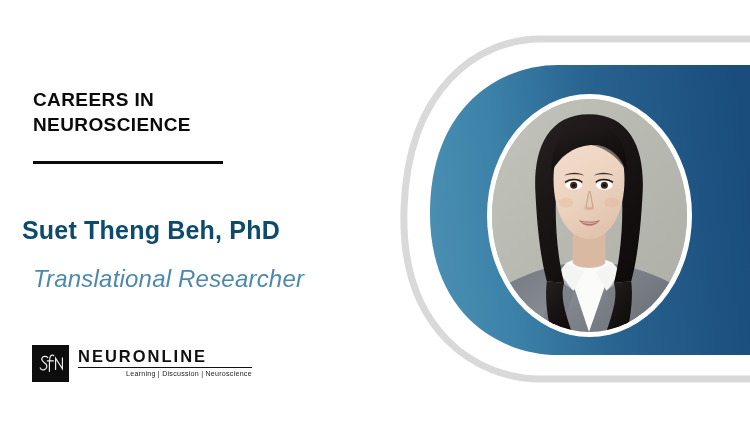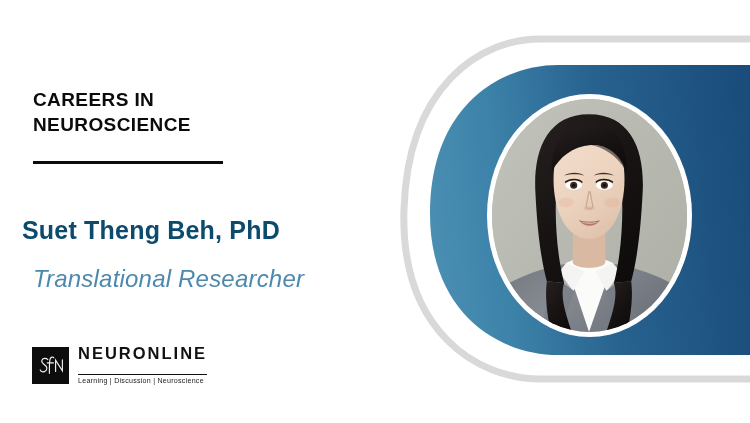--- a/index.html
+++ b/index.html
@@ -75,31 +75,32 @@
     display:flex;
     flex-direction:column;
     justify-content:center;
   }
   .logo-wordmark {
     font-size:16.5px;
     font-weight:700;
     letter-spacing:2.0px;
     color:#111111;
     line-height:1.05;
-    padding-bottom:12px;
+    padding-bottom:2px;
     border-bottom:1.6px solid #111111;
   }
   .logo-tagline {
     font-size:7.1px;
     font-weight:400;
     letter-spacing:0.25px;
     color:#1c1c1c;
     line-height:1.1;
     padding-top:3px;
     white-space:nowrap;
+    margin-left:48px;
   }
 
   
   .hero-graphic {
     position:absolute;
     left:390px; top:0;
     width:360px; height:423px;
     overflow:hidden;
   }
   .hero-graphic svg { display:block; }

